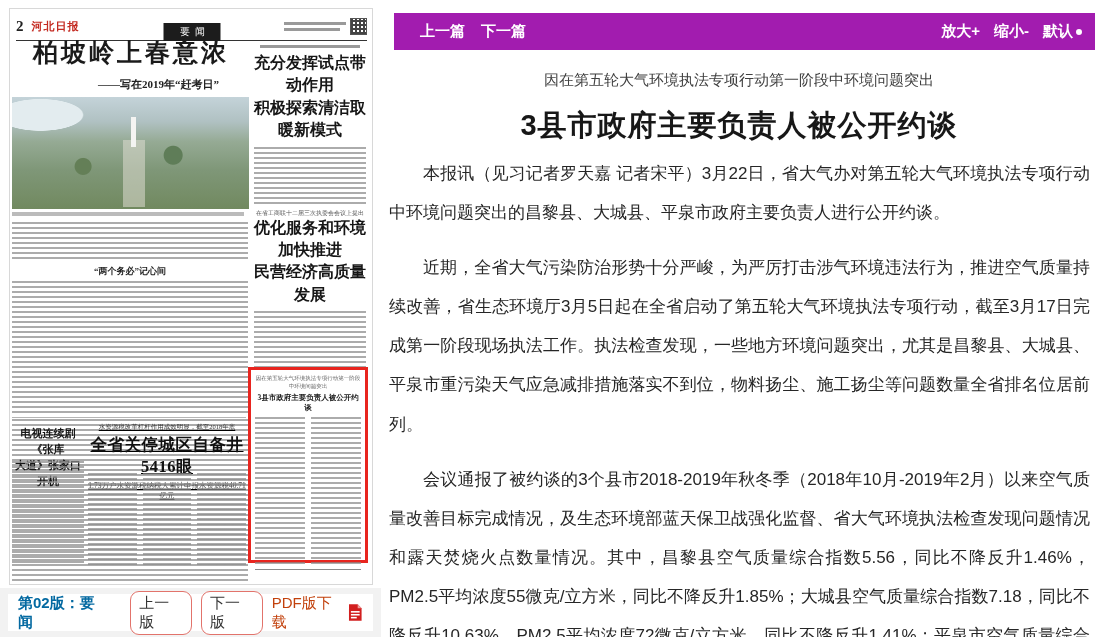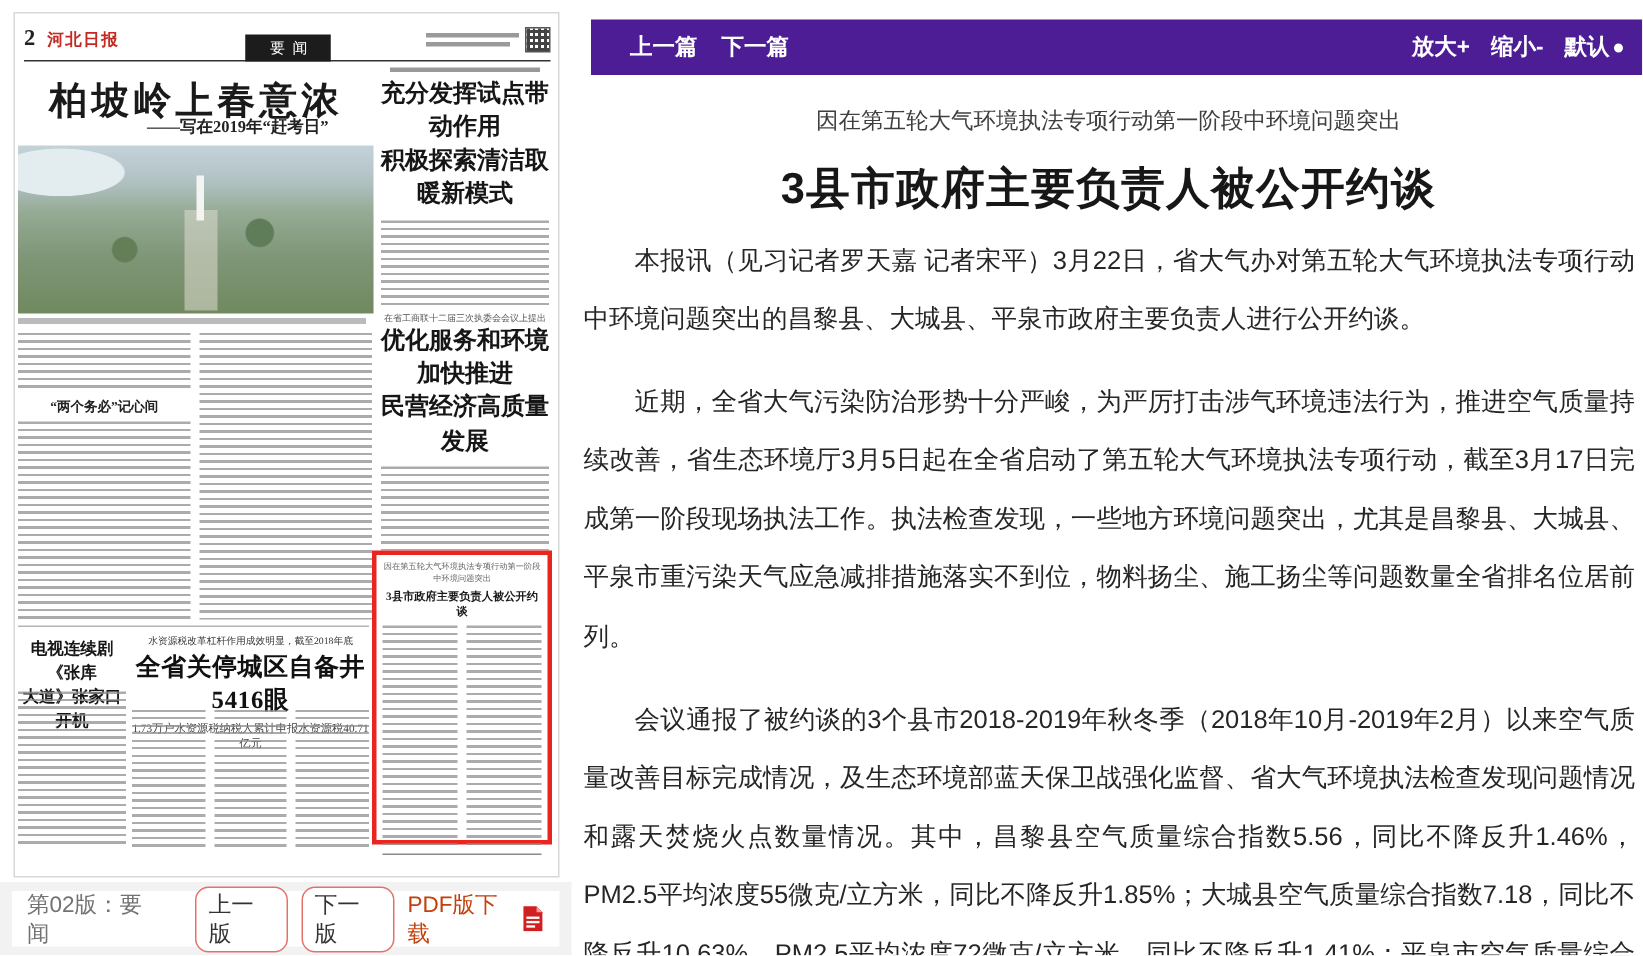--- a/index.html
+++ b/index.html
@@ -18,49 +18,49 @@
   .section-box { position:absolute; left:50%; transform:translateX(-50%); bottom:-1px;
                  background:#1c1c1c; color:#fff; font-size:10px; letter-spacing:5px;
                  padding:2px 10px 2px 17px; }
   .hdr-right { margin-left:auto; display:flex; align-items:center; gap:4px; }
   .hdr-lines { display:flex; flex-direction:column; gap:3px; }
   .hdr-line { height:3px; background:#9a9a9a; }
   .qr { width:17px; height:17px; border:1px solid #555;
         background-image:repeating-linear-gradient(0deg,#444 0 2px,transparent 2px 4px),
                          repeating-linear-gradient(90deg,#444 0 2px,#fff 2px 4px); }
 
-  .lead-title { left:2px; top:41px; width:238px; text-align:center; font-size:25px; font-weight:bold;
+  .lead-title { left:2px; top:27px; width:238px; text-align:center; font-size:25px; font-weight:bold;
                 color:#1a1a1a; letter-spacing:3px; }
   .lead-sub { left:2px; top:68px; width:238px; text-align:center; padding-left:55px;
               font-size:11px; font-weight:bold; color:#222; }
 
   .photo { left:2px; top:88px; width:237px; height:112px;
            background:
              radial-gradient(circle 12px at 68% 52%, #5f7d58 0 9px, transparent 10px),
              radial-gradient(circle 10px at 30% 62%, #647f57 0 8px, transparent 9px),
              radial-gradient(ellipse 70px 26px at 12% 16%, #e3ecef 0 60%, transparent 62%),
              linear-gradient(180deg,#c4d3d9 0%,#b0c1c2 22%,#95aa94 40%,#7f9778 65%,#71895f 100%); }
   .plaza { position:absolute; left:47%; top:38%; width:22px; height:60%; background:rgba(222,221,210,.55); }
   .monument { position:absolute; left:50%; top:18%; width:5px; height:30px; background:#f4f4f2;
               box-shadow:0 31px 0 -12px #d8d8cf; }
   .photo-cap { left:2px; top:203px; width:232px; height:4px; background:#8d8d8d; opacity:.6; }
 
   .mb { background-image:repeating-linear-gradient(180deg,#8b8b8b 0 1.6px,transparent 1.6px 5px); opacity:.72; }
   .cols { display:flex; gap:6px; } .cols > div { flex:1; }
 
-  .body-cols { left:2px; top:213px; width:236px; height:191px; }
+  .body-cols { left:2px; top:213px; width:236px; height:191px;flex-direction:column; }
   .subhead-sm { font-size:9px; font-weight:bold; text-align:center; color:#222; padding:3px 0; }
 
   .divider { left:2px; top:408px; width:234px; border-top:1px solid #b5b5b5; }
 
   .bl-title { left:2px; top:417px; width:72px; font-size:11px; font-weight:bold; color:#161616;
               text-align:center; line-height:1.45; }
   .bl-bars { left:2px; top:452px; width:72px; height:104px; }
 
-  .bc { left:78px; top:414px; width:158px; text-align:center; }
+  .bc { left:78px; top:414px; width:158px; text-align:center;text-decoration:underline; }
   .bc-kicker { font-size:6.5px; color:#333; }
   .bc-title { font-size:16.5px; font-weight:bold; color:#111; letter-spacing:.5px; margin-top:2px; }
   .bc-sub { font-size:7.5px; color:#444; margin-top:3px; }
   .bc-bars { left:78px; top:464px; width:158px; height:92px; }
 
   .rc { left:244px; top:36px; width:112px; }
   .rc-kbar { height:3px; width:100px; margin:0 auto 4px; background:#999; }
   .rc-title { font-size:16px; font-weight:bold; color:#161616; text-align:center; line-height:1.4; }
   .rc-kicker { font-size:6px; color:#555; text-align:center; line-height:1.35; margin-top:4px; }
   .rc-bars { margin-top:5px; }
@@ -69,28 +69,28 @@
             background:#fff; padding:4px 4px 3px; }
   .hb-kicker { font-size:5.5px; color:#666; text-align:center; line-height:1.5; }
   .hb-title { font-size:7.5px; font-weight:bold; color:#1a1a1a; text-align:center; margin:2px 0 4px; }
   .hb-rule { border-top:1px solid #8a8a8a; margin-top:4px; }
 
   
   #footbar { left:0; top:588px; width:381px; height:49px; background:#f2f2f2; }
   .foot-inner { position:absolute; left:8px; top:6px; width:365px; height:37px; background:#fff;
                 display:flex; align-items:center; gap:9px; padding:0 10px;
                 font-size:15px; color:#333; }
-  .edition { font-weight:normal; color:#737373; margin-right:14px; }
+  .edition { font-weight:bold; color:#0369a1; margin-right:14px; }
   .pgbtn { border:1px solid #e2736b; border-radius:9px; padding:2px 8px; color:#333;
            background:#fff; cursor:pointer; }
   .pdf-link { display:flex; align-items:center; gap:4px; color:#c2410c; cursor:pointer; }
 
   
   #reader { left:383px; top:0; width:712px; height:637px; overflow:hidden; }
-  .redbar { margin:13px 0 0 11px; height:37px; background:#4c1d95; color:#fff;
+  .redbar { margin:13px 0 0 11px; height:37px; background:#a21caf; color:#fff;
             display:flex; align-items:center; padding:0 13px 0 26px;
             font-weight:bold; font-size:15px; }
   .redbar .grp { display:flex; gap:16px; }
   .redbar .right { margin-left:auto; display:flex; gap:14px; align-items:center; }
   .tbtn { cursor:pointer; display:flex; align-items:center; gap:3px; }
   .ring { display:inline-block; width:6px; height:6px; border:3px solid #fff; border-radius:50%; }
 
   .kicker { margin-top:21px; text-align:center; font-size:15px; color:#3f3f3f; }
   .a-title { text-align:center; font-size:29px; font-weight:900; color:#171717;
              letter-spacing:1px; margin:16px 0 8px; }

